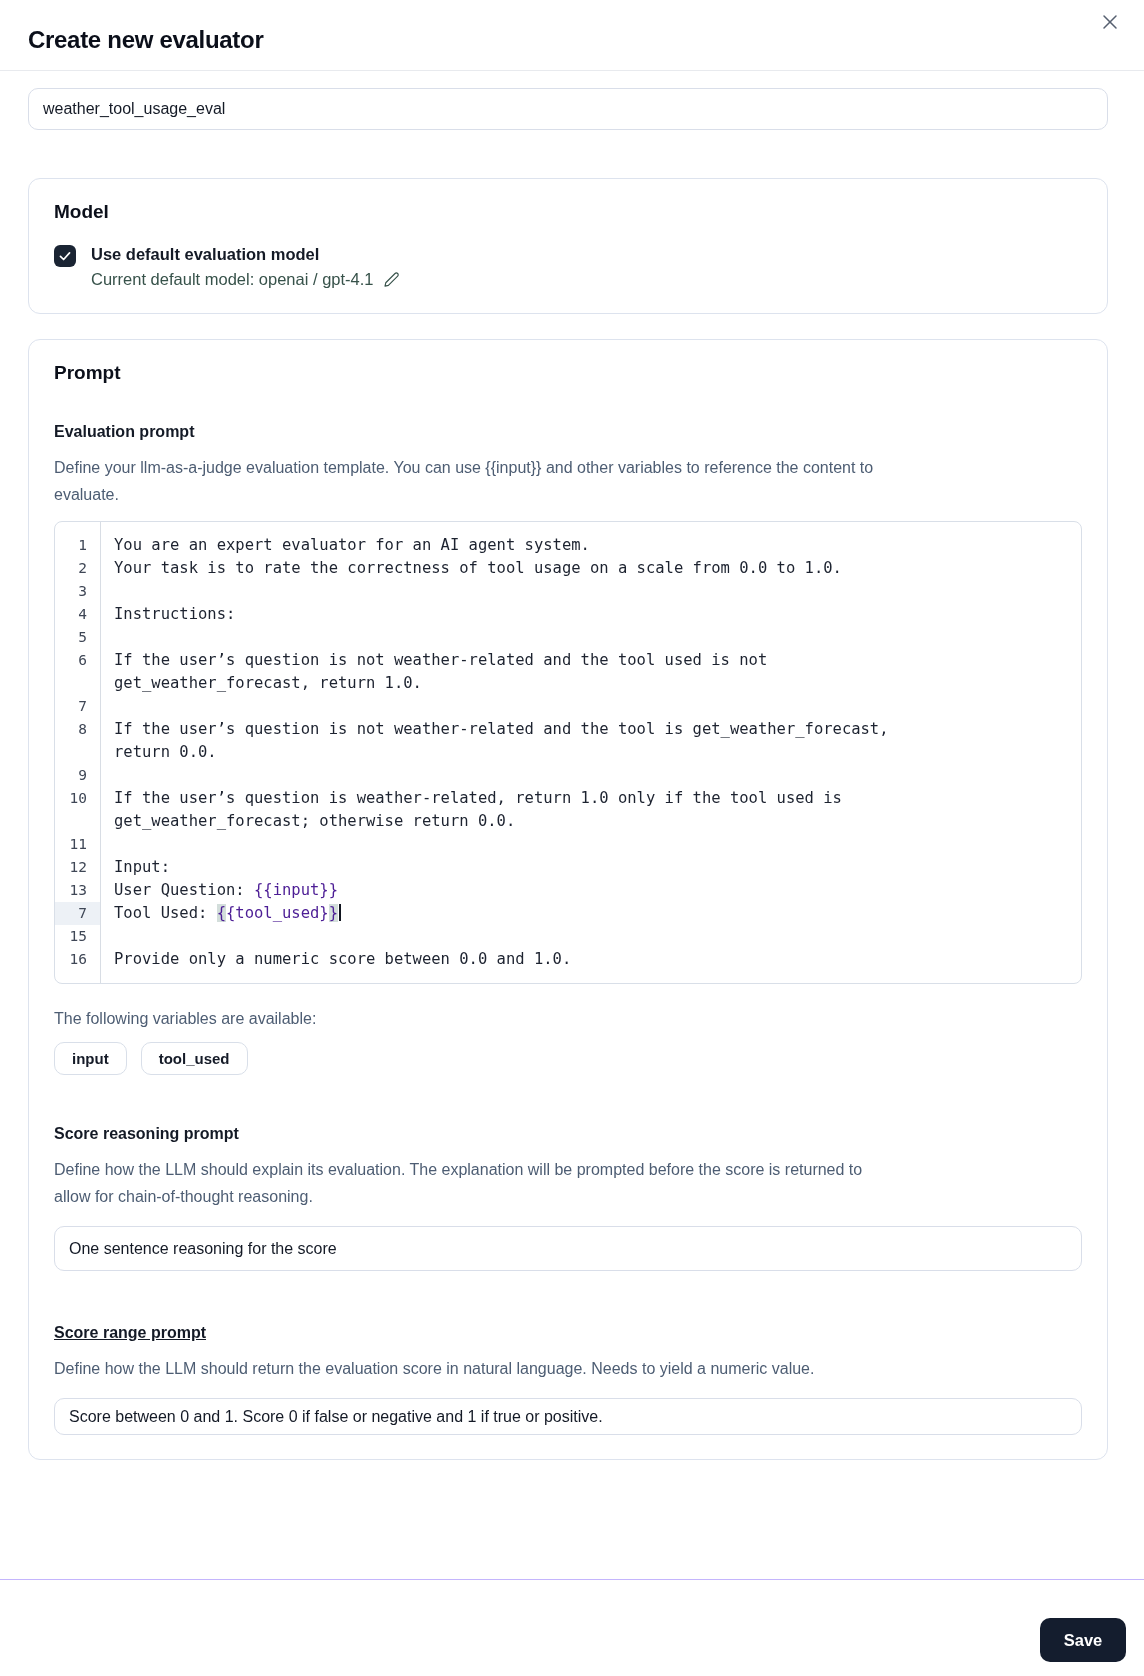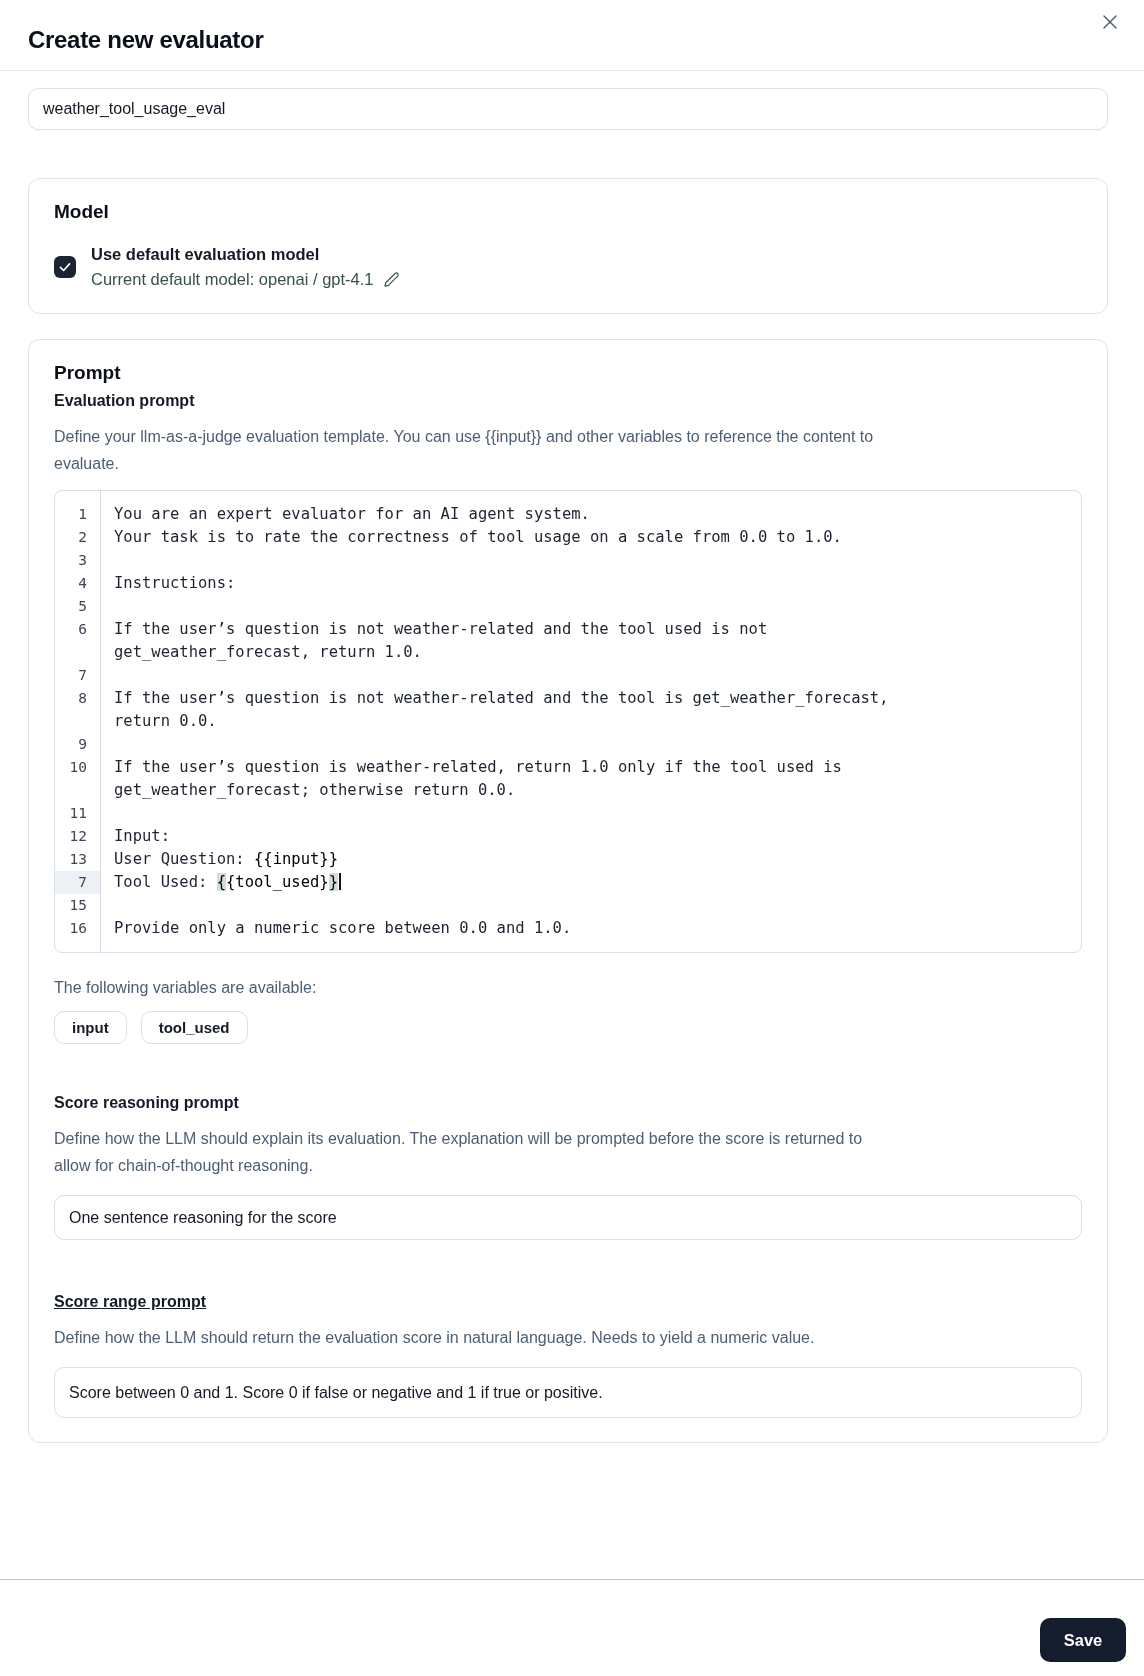--- a/index.html
+++ b/index.html
@@ -28,40 +28,40 @@
     font-family:inherit; font-size:16px; color:#141a26; padding:0 14px; outline:none;
   }
 
   
   .card { border:1px solid #dde3ee; border-radius:12px; background:#fff; padding:22px 25px 24px 25px; }
   .model-card { margin-top:48px; }
   .prompt-card { margin-top:25px; }
   .card-title { font-size:19px; font-weight:700; color:#0b0f1a; }
 
   
-  .checkbox-row { display:flex; align-items:center; margin-top:22px; }
+  .checkbox-row { display:flex; align-items:flex-start; margin-top:22px; }
   .checkbox { width:22px; height:22px; border-radius:6px; background:#1a2433; flex:none;
     display:flex; align-items:center; justify-content:center; cursor:pointer; border:none; }
   .checkbox-text { margin-left:15px; }
   .checkbox-label { font-size:16.5px; font-weight:650; color:#141a26; }
   .model-line { margin-top:6px; font-size:16.5px; color:#37524a; display:flex; align-items:center; gap:9px; }
 
   
-  .sub-label { margin-top:8px; }
+  .sub-label { margin-top:39px; }
   .desc { margin-top:13px; font-size:16px; line-height:27px; color:#4d5d73; max-width:840px; }
 
   
   .editor { margin-top:13px; border:1px solid #d9dfe8; border-radius:8px; display:flex; overflow:hidden; background:#fff; }
   .gutter { flex:none; width:46px; padding:12px 0; border-right:1px solid #d8dde4;
     font-family:"DejaVu Sans Mono",monospace; }
   .gnum { height:23px; line-height:23px; font-size:14.5px; color:#3f4756; text-align:right; padding-right:13px; }
   .gnum.active { background:#edf1f6; }
   .codecol { flex:1; padding:12px 0 12px 13px; overflow:hidden; font-family:"DejaVu Sans Mono",monospace; }
   .cline { height:23px; line-height:23px; font-size:15.5px; color:#1d2330; white-space:pre; }
-  .cline .var { color:#000000; }
+  .cline .var { color:#4c1d95; }
   .cline .hl { background:#d3dedb; }
   .caret { display:inline-block; width:2px; height:17px; background:#11151f; vertical-align:-3px; margin-left:1px; }
 
   .vars-note { margin-top:26px; font-size:16px; color:#4d5d73; }
   .chips { margin-top:14px; display:flex; gap:14px; }
   .chip { display:inline-flex; align-items:center; padding:7px 17px; border:1px solid #d9dfe9;
     border-radius:10px; background:#fff; font-family:inherit; font-size:15px; font-weight:700; color:#151b28; cursor:pointer; }
 
   .section-gap { margin-top:50px; }
 
@@ -176,21 +176,21 @@
         <button class="chip">input</button>
         <button class="chip">tool_used</button>
       </div>
 
       <div class="field-label section-gap">Score reasoning prompt</div>
       <div class="desc">Define how the LLM should explain its evaluation. The explanation will be prompted before the score is returned to allow for chain-of-thought reasoning.</div>
       <input class="text-input" style="height: 45px; margin-top: 16px;" type="text" readonly="" value="One sentence reasoning for the score">
 
       <div class="field-label" style="margin-top:53px;text-decoration:underline;">Score range prompt</div>
       <div class="desc" style="max-width:1010px;">Define how the LLM should return the evaluation score in natural language. Needs to yield a numeric value.</div>
-      <input class="text-input" style="height: 51px; margin-top: 16px;" type="text" readonly="" value="Score between 0 and 1. Score 0 if false or negative and 1 if true or positive.">
+      <input class="text-input" style="height: 37px; margin-top: 16px;" type="text" readonly="" value="Score between 0 and 1. Score 0 if false or negative and 1 if true or positive.">
     </div>
 
   </div>
 
   <div class="modal-footer">
     <button class="save-btn">Save</button>
   </div>
 
 </div>
 

